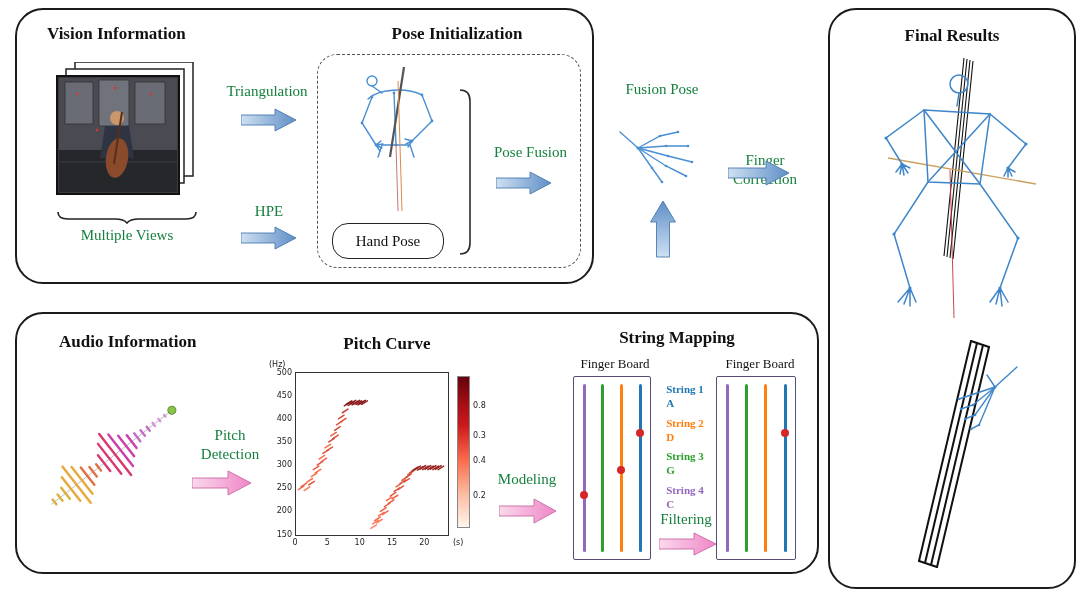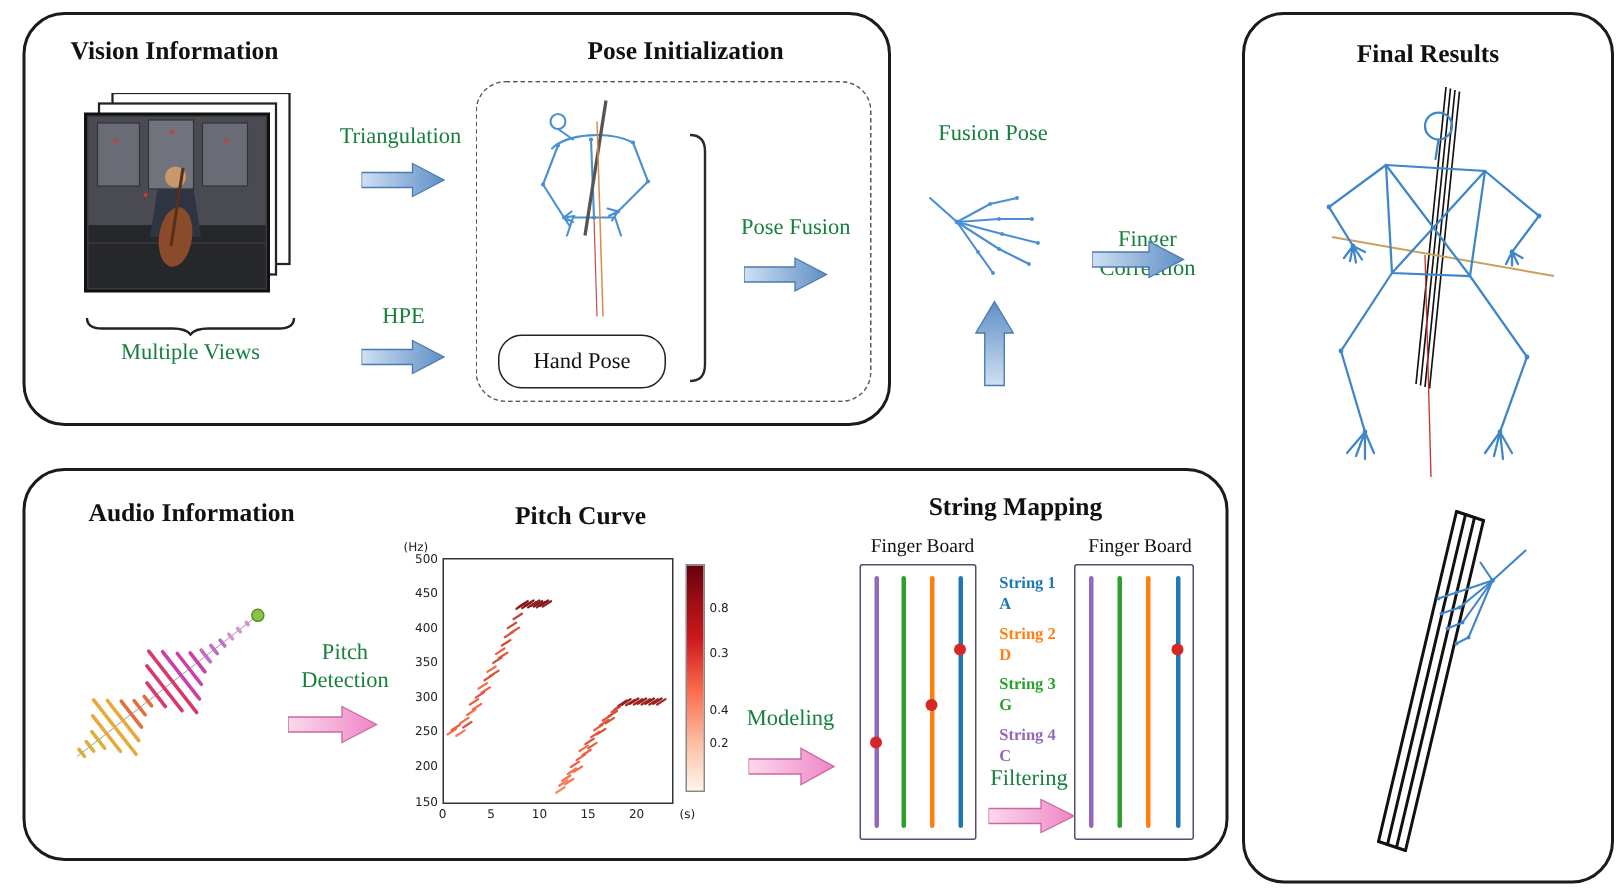--- a/index.html
+++ b/index.html
@@ -351,21 +351,21 @@
         <span class="tick xtick" style="left: 22px; top: 182px;">0</span>
         <span class="tick xtick" style="left: 54.3404px; top: 182px;">5</span>
         <span class="tick xtick" style="left: 86.6809px; top: 182px;">10</span>
         <span class="tick xtick" style="left: 119.021px; top: 182px;">15</span>
         <span class="tick xtick" style="left: 151.362px; top: 182px;">20</span>
       </div>
 
     <div id="colorbar" style="left:440px;top:62px;width:44px;height:160px;">
       <div id="colorbar-bar"></div>
     <span class="cbtick" style="top: 115px;">0.2</span>
-        <span class="cbtick" style="top: 93px;">0.4</span>
+        <span class="cbtick" style="top: 80px;">0.4</span>
         <span class="cbtick" style="top: 55px;">0.3</span>
         <span class="cbtick" style="top: 25px;">0.8</span>
       </div>
 
     <div class="abs label" style="left:478px;top:156px;width:64px;">Modeling</div>
     <svg class="abs" style="left:482px;top:184px;" width="58" height="26" viewBox="0 0 58 26">
       <polygon points="0,8 35,8 35,1 57,13 35,25 35,18 0,18" fill="url(#gradPinkH)" stroke="#c9699f" stroke-width="0.9"></polygon>
     </svg>
 
     <div class="abs title" style="left:590px;top:14px;width:140px;text-align:center;">String Mapping</div>

